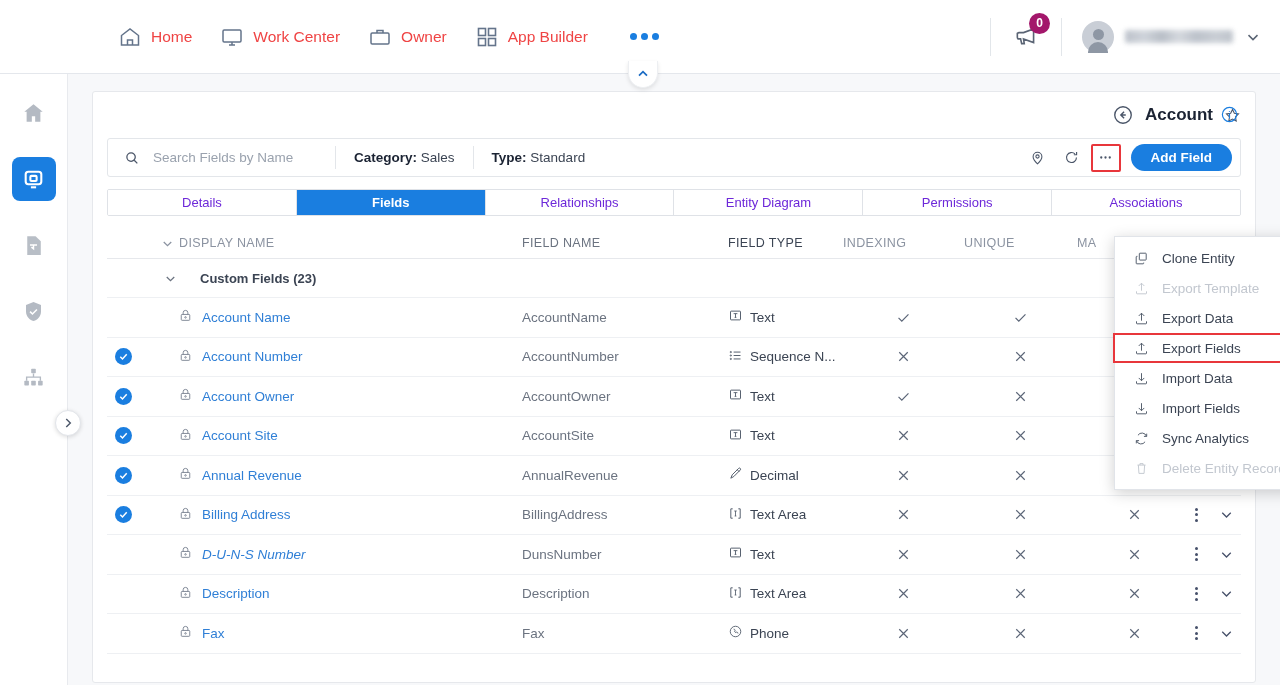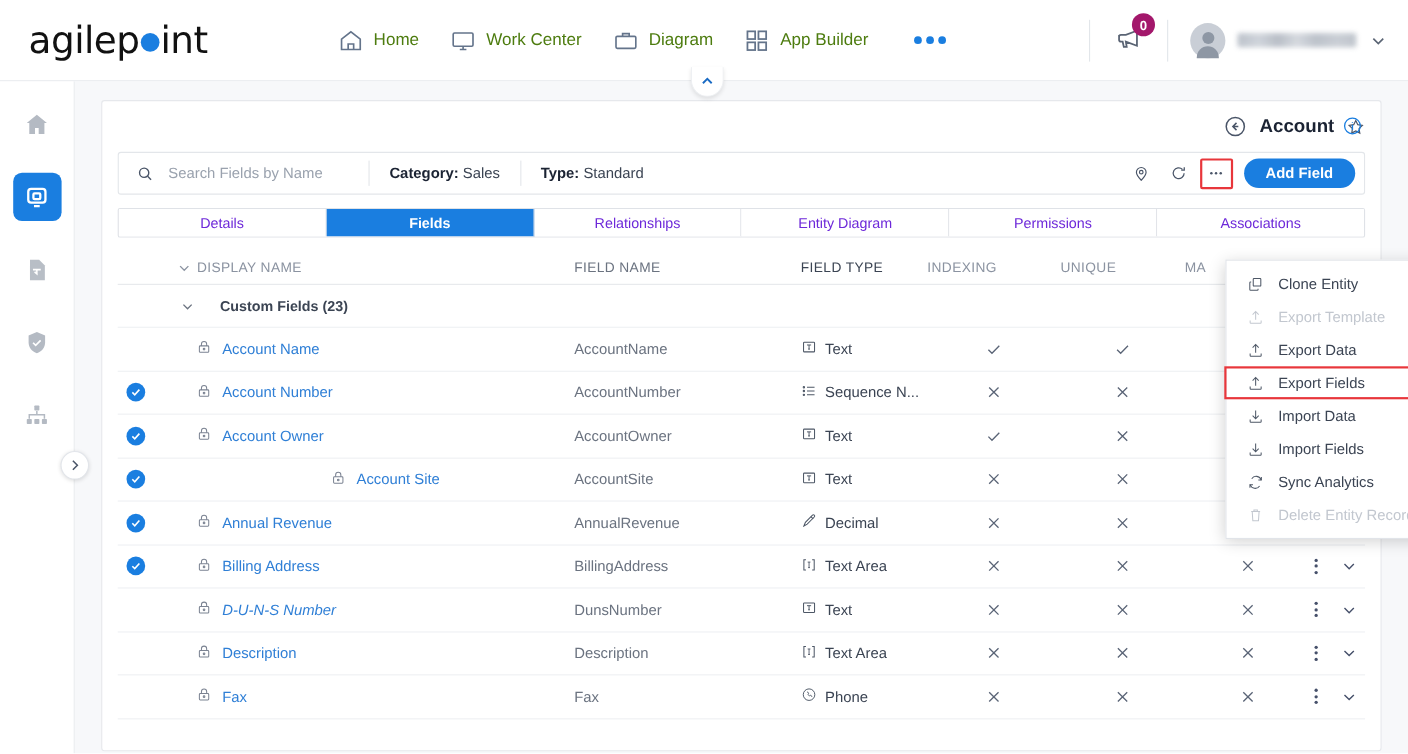--- a/index.html
+++ b/index.html
@@ -23,21 +23,21 @@
   .logo-text {
     font-size:34px; letter-spacing:-0.5px; color:#111; font-weight:400;
     font-family:"DejaVu Sans", sans-serif;
   }
   .logo-dot {
     display:inline-block; width:17px; height:17px; border-radius:50%;
     background:#1a7ee0; margin:0 1px; position:relative; top:-1px;
   }
   .mainnav { display:flex; align-items:center; gap:28px; margin-left:118px; }
   .navitem { display:flex; align-items:center; gap:9px; cursor:pointer; }
-  .navitem span { font-size:15.5px; color:#4d7c0f; }
+  .navitem span { font-size:15.5px; color:#ef4444; }
   .navicon { width:24px; height:24px; display:block; color:#64748b; }
   .dots-nav { display:flex; gap:4px; margin-left:14px; align-items:center; cursor:pointer;}
   .dots-nav i { width:7px; height:7px; border-radius:50%; background:#1a7ee0; display:block;}
 
   .topright { margin-left:auto; display:flex; align-items:center; height:100%; }
   .vdiv { width:1px; height:38px; background:#e2e6ea; }
   .bellwrap { position:relative; margin:0 22px; cursor:pointer; }
   .badge {
     position:absolute; top:-9px; right:-11px; min-width:21px; height:21px;
     border-radius:50%; background:#a3176b; color:#fff; font-size:12px;
@@ -170,25 +170,20 @@
   .micon { color:#4d5766; display:flex; width:16px; justify-content:center; flex:none;}
   .mitem.highlight { border:2px solid #e8363b; margin:0 -2px; }
   .mitem.highlight::after{content:"";}
 </style>
 </head>
 <body>
 
 <div class="app">
 
   <div class="topbar">
-    <div class="logo">
-      <span class="logo-text">agilep</span>
-      <span class="logo-dot"></span>
-      <span class="logo-text">int</span>
-    </div>
 
     <div class="mainnav">
       <div class="navitem">
         <svg class="navicon" viewBox="0 0 24 24" fill="none" stroke="currentColor" stroke-width="1.5">
             <path d="M3.5 10.5 12 4l8.5 6.5V20h-17z"></path>
             <path d="M9.5 20v-5h5v5"></path>
           </svg>
         <span>Home</span>
       </div>
       <div class="navitem">
@@ -196,21 +191,21 @@
             <rect x="3" y="5" width="18" height="12" rx="1.2"></rect>
             <path d="M9 20h6M12 17v3"></path>
           </svg>
         <span>Work Center</span>
       </div>
       <div class="navitem">
         <svg class="navicon" viewBox="0 0 24 24" fill="none" stroke="currentColor" stroke-width="1.5">
             <rect x="3" y="8" width="18" height="11" rx="1.2"></rect>
             <path d="M9 8V5.5h6V8"></path>
           </svg>
-        <span>Diagram</span>
+        <span>Owner</span>
       </div>
       <div class="navitem">
         <svg class="navicon" viewBox="0 0 24 24" fill="none" stroke="currentColor" stroke-width="1.6">
             <rect x="3.5" y="3.5" width="7" height="7"></rect>
             <rect x="13.5" y="3.5" width="7" height="7"></rect>
             <rect x="3.5" y="13.5" width="7" height="7"></rect>
             <rect x="13.5" y="13.5" width="7" height="7"></rect>
           </svg>
         <span>App Builder</span>
       </div>
@@ -534,21 +529,21 @@
               </div>
             </div>
             <div class="trow">
               <div class="c-sel">
                 <span class="chk-badge">
                   <svg width="11" height="11" viewBox="0 0 24 24" fill="none" stroke="#fff" stroke-width="3.2">
                     <path d="M5 12.5l4.8 4.8L19 7"></path>
                   </svg>
                 </span>
               </div>
-              <div class="c-name" style="padding-left:38px;justify-content:center;">
+              <div class="c-name" style="padding-left:38px;">
                 <span><svg class="lockicon" width="15" height="15" viewBox="0 0 24 24" fill="none" stroke="currentColor" stroke-width="1.5">
                     <rect x="5.2" y="10.3" width="13.6" height="9.4" rx="1.3"></rect>
                     <path d="M8.2 10.3V7.6a3.8 3.8 0 0 1 7.6 0v2.7"></path>
                     <circle cx="12" cy="15" r="1.2"></circle>
                   </svg></span>
                 <span class="fname">Account Site</span>
               </div>
               <div class="c-field">AccountSite</div>
               <div class="c-type">
                 <span><svg class="typeicon" width="15" height="15" viewBox="0 0 24 24" fill="none" stroke="currentColor" stroke-width="1.5">

